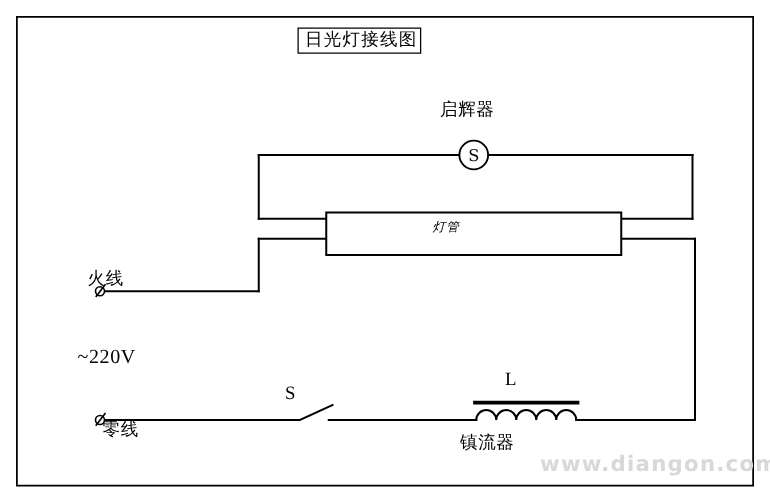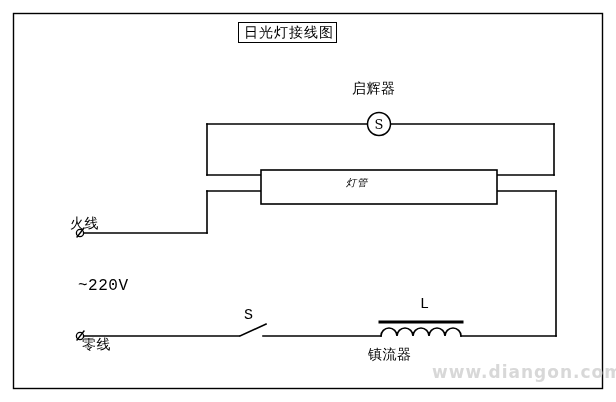--- a/index.html
+++ b/index.html
@@ -30,23 +30,22 @@
     white-space: nowrap;
     line-height: 1;
     font-family: "DejaVu Sans", "Liberation Sans", sans-serif;
   }
   .lbl-cn {
     font-family: "DejaVu Sans", "Liberation Sans", sans-serif;
     font-size: 14px;
     letter-spacing: 0.5px;
   }
   .lbl-serif {
-    font-family: Liberation Mono, monospace;
+    font-family: Liberation Serif, serif;
     font-size: 15px;
-    margin-left: 16px;
   }
   #title-box {
     position: absolute;
     left: 238px;
     top: 22px;
     border: 1px solid #000000;
     padding: 2px 2px 3px 5px;
     font-size: 14px;
     letter-spacing: 1px;
     background: #ffffff;

